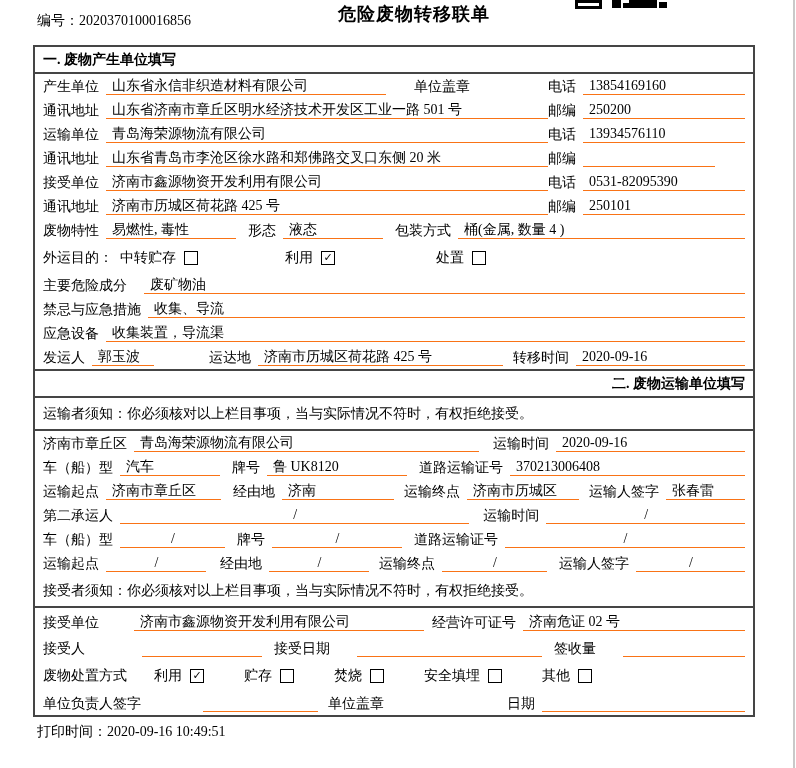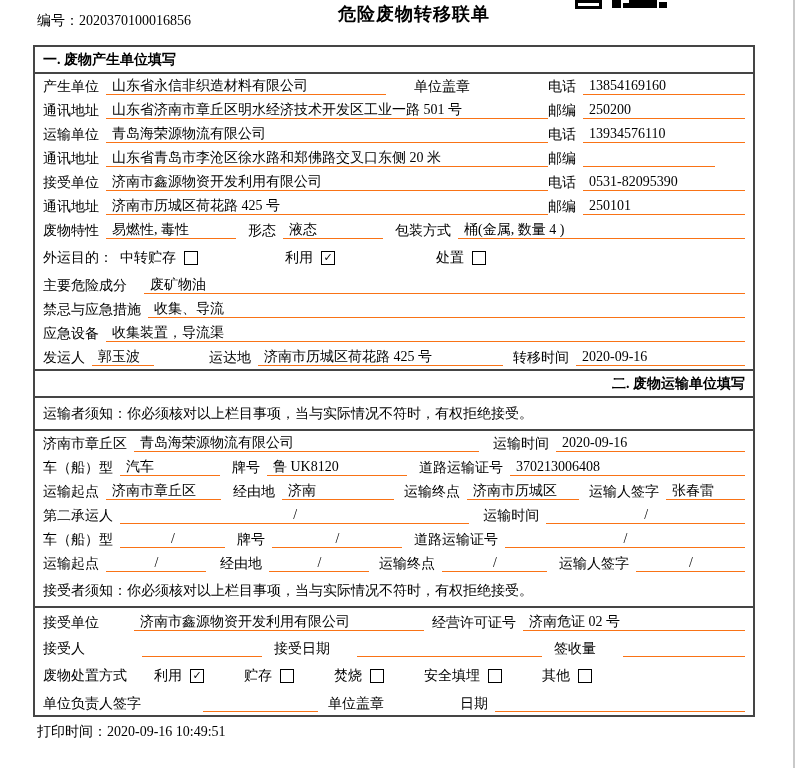--- a/index.html
+++ b/index.html
@@ -37,21 +37,21 @@
   .grow { flex:1 1 auto; }
   .lg { display:flex; align-items:flex-end; width:505px; flex:0 0 auto; }
   .c { text-align:center; }
   .w62{width:62px} .w100{width:100px} .w105{width:105px} .w112{width:112px}
   .w115{width:115px} .w120{width:120px} .w130{width:130px}
   .w140{width:140px} .w155{width:155px} .w185{width:185px} .w225{width:225px}
   .w245{width:245px} .w280{width:280px} .w290{width:290px} .w345{width:345px}
   .ml8{margin-left:8px} .ml10{margin-left:10px} .ml12{margin-left:12px}
   .ml14{margin-left:14px} .ml20{margin-left:20px} .ml28{margin-left:28px}
   .ml40{margin-left:40px} .ml50{margin-left:50px} .ml55{margin-left:55px}
-  .ml100{margin-left:69px} .mr30{margin-right:30px}
+  .ml100{margin-left:116px} .mr30{margin-right:30px}
   .fx18{flex:1.8 1 0} .fx1{flex:1 1 0}
 
   .opt { display:flex; align-items:center; flex:0 0 auto; }
   .opt .lbl { margin-right:8px; }
   .o165{width:165px} .o151{width:151px} .o203{width:203px}
   .cb { display:inline-block; width:12px; height:12px; border:1px solid #000;
         font-size:11px; line-height:12px; text-align:center; flex:0 0 auto;
         font-family:"DejaVu Sans","Liberation Sans",sans-serif; }
   .footer { margin:6px 0 0 37px; font-size:14px; }
 </style>

